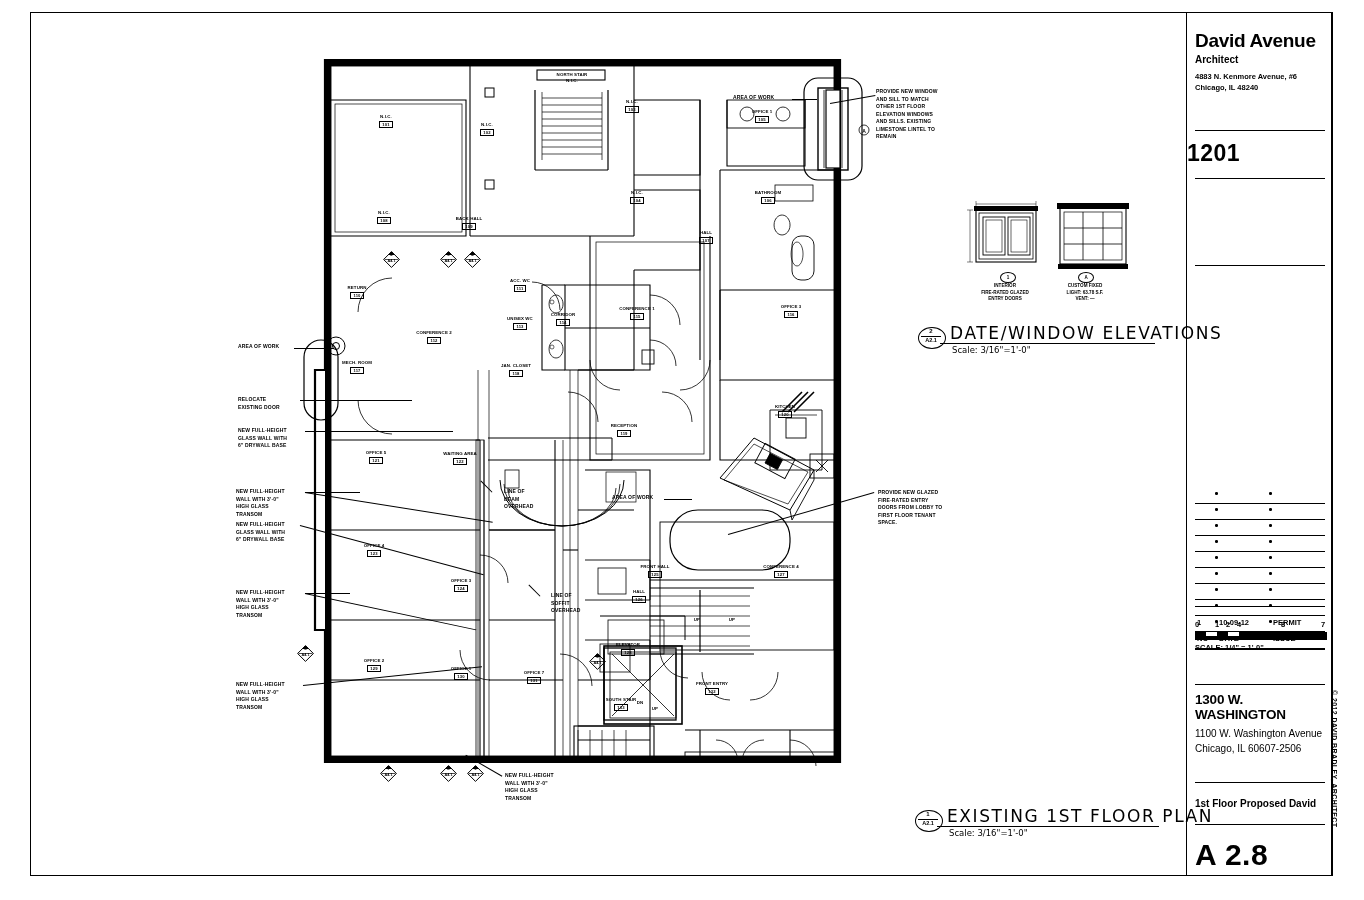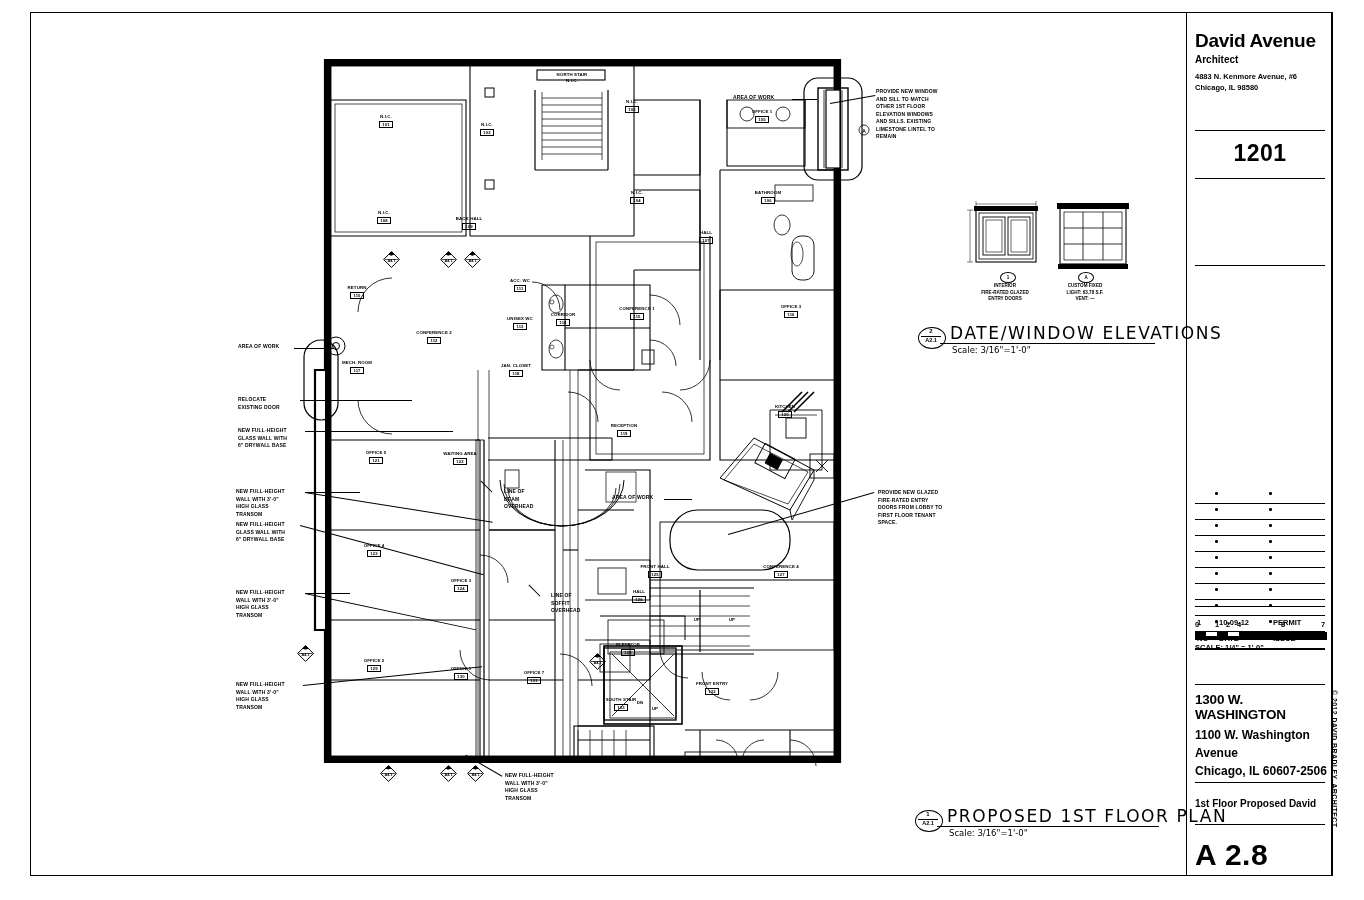--- a/index.html
+++ b/index.html
@@ -9,42 +9,42 @@
   
   .sheet-border{position:absolute;left:30px;top:12px;width:1302px;height:864px;border:1.6px solid #000;box-sizing:border-box;}
 
   
   .titleblock{position:absolute;left:1186px;top:12px;width:146px;height:864px;box-sizing:border-box;border-left:1.6px solid #000;}
   .rule{position:absolute;left:8px;width:130px;height:0;border-top:1.6px solid #000;}
 
   .firm-name{position:absolute;left:8px;top:18px;font-size:19px;font-weight:bold;letter-spacing:-0.3px;}
   .firm-role{position:absolute;left:8px;top:42px;font-size:10px;font-weight:bold;}
   .firm-addr{position:absolute;left:8px;top:60px;font-size:7.5px;font-weight:bold;line-height:1.45;}
-  .proj-num{position:absolute;left:0;top:128px;width:146px;text-align:center;font-size:23px;font-weight:bold;letter-spacing:0.5px;}
+  .proj-num{position:absolute;left:0;top:128px;width:146px;font-size:23px;font-weight:bold;letter-spacing:0.5px;}
 
   
   .rev-table{position:absolute;left:8px;top:476px;width:130px;}
   .rev-row{position:relative;height:15px;border-bottom:1.2px solid #000;}
   .rev-row .c1{position:absolute;left:2px;top:2px;font-size:7.5px;font-weight:bold;}
   .rev-row .c2{position:absolute;left:24px;top:2px;font-size:7.5px;font-weight:bold;}
   .rev-row .c3{position:absolute;left:78px;top:2px;font-size:7.5px;font-weight:bold;}
   .rev-row .dot1{position:absolute;left:20px;top:4px;width:2.5px;height:2.5px;background:#000;border-radius:50%;}
   .rev-row .dot2{position:absolute;left:74px;top:4px;width:2.5px;height:2.5px;background:#000;border-radius:50%;}
   .rev-head{border-bottom:none;}
 
   
   .scale-wrap{position:absolute;left:8px;top:608px;width:134px;}
   .scale-nums{position:relative;height:10px;}
   .scale-nums span{position:absolute;font-size:7.5px;font-weight:bold;top:0;}
   .scale-bar{position:relative;margin-top:2px;height:8px;}
   .scale-bar i{position:absolute;top:0;height:8px;background:#000;display:block;}
   .scale-text{margin-top:3px;font-size:7.5px;font-weight:bold;}
 
   .proj-title{position:absolute;left:8px;top:680px;width:136px;font-size:13.5px;font-weight:bold;letter-spacing:-0.2px;}
-  .proj-addr{position:absolute;left:8px;top:714px;font-size:12px;font-weight:bold;line-height:1.5;}
+  .proj-addr{position:absolute;left:8px;top:714px;font-size:10px;font-weight:normal;line-height:1.5;}
   .sheet-title{position:absolute;left:8px;top:786px;font-size:10px;font-weight:bold;}
   .sheet-num{position:absolute;left:8px;top:826px;font-size:30px;font-weight:bold;letter-spacing:0.5px;}
   .copyright{position:absolute;left:1338px;top:690px;font-size:7px;font-weight:bold;letter-spacing:0.4px;
              transform:rotate(90deg);transform-origin:left top;white-space:nowrap;}
 
   
   .lbl{position:absolute;font-size:4.4px;font-weight:bold;line-height:1.25;letter-spacing:0.1px;
        text-align:center;white-space:nowrap;}
   .note{position:absolute;font-size:5px;font-weight:bold;line-height:1.5;letter-spacing:0.15px;white-space:pre;}
   .rmnum{display:inline-block;border:0.7px solid #000;padding:0px 2px;font-size:4.2px;font-weight:bold;margin-top:1px;}
@@ -514,32 +514,32 @@
     <div class="vt-name">DATE/WINDOW ELEVATIONS</div>
     <div class="vt-scale">Scale:  3/16"=1'-0"</div>
     <div class="vt-rule" style="width:215px;"></div>
   </div>
 
   <div class="vtitle" style="left:915px;top:806px;">
     <div class="bubble"></div>
     <div class="bline"></div>
     <div class="bnum">1</div>
     <div class="bden">A2.1</div>
-    <div class="vt-name">PROPOSED 1ST FLOOR PLAN</div>
+    <div class="vt-name">EXISTING 1ST FLOOR PLAN</div>
     <div class="vt-scale">Scale:  3/16"=1'-0"</div>
     <div class="vt-rule" style="width:222px;"></div>
   </div>
 
   <div class="titleblock">
 
     <div class="firm-name">David Avenue</div>
     <div class="firm-role">Architect</div>
     <div class="firm-addr">
       <div>4883 N. Kenmore Avenue, #6</div>
-      <div>Chicago, IL 98580</div>
+      <div>Chicago, IL 48240</div>
     </div>
 
     <div class="rule" style="top:118px;"></div>
     <div class="proj-num">1201</div>
     <div class="rule" style="top:166px;"></div>
 
     <div class="rule" style="top:253px;"></div>
 
     <div class="rev-table" id="rev-table">
         <div class="rev-row">

